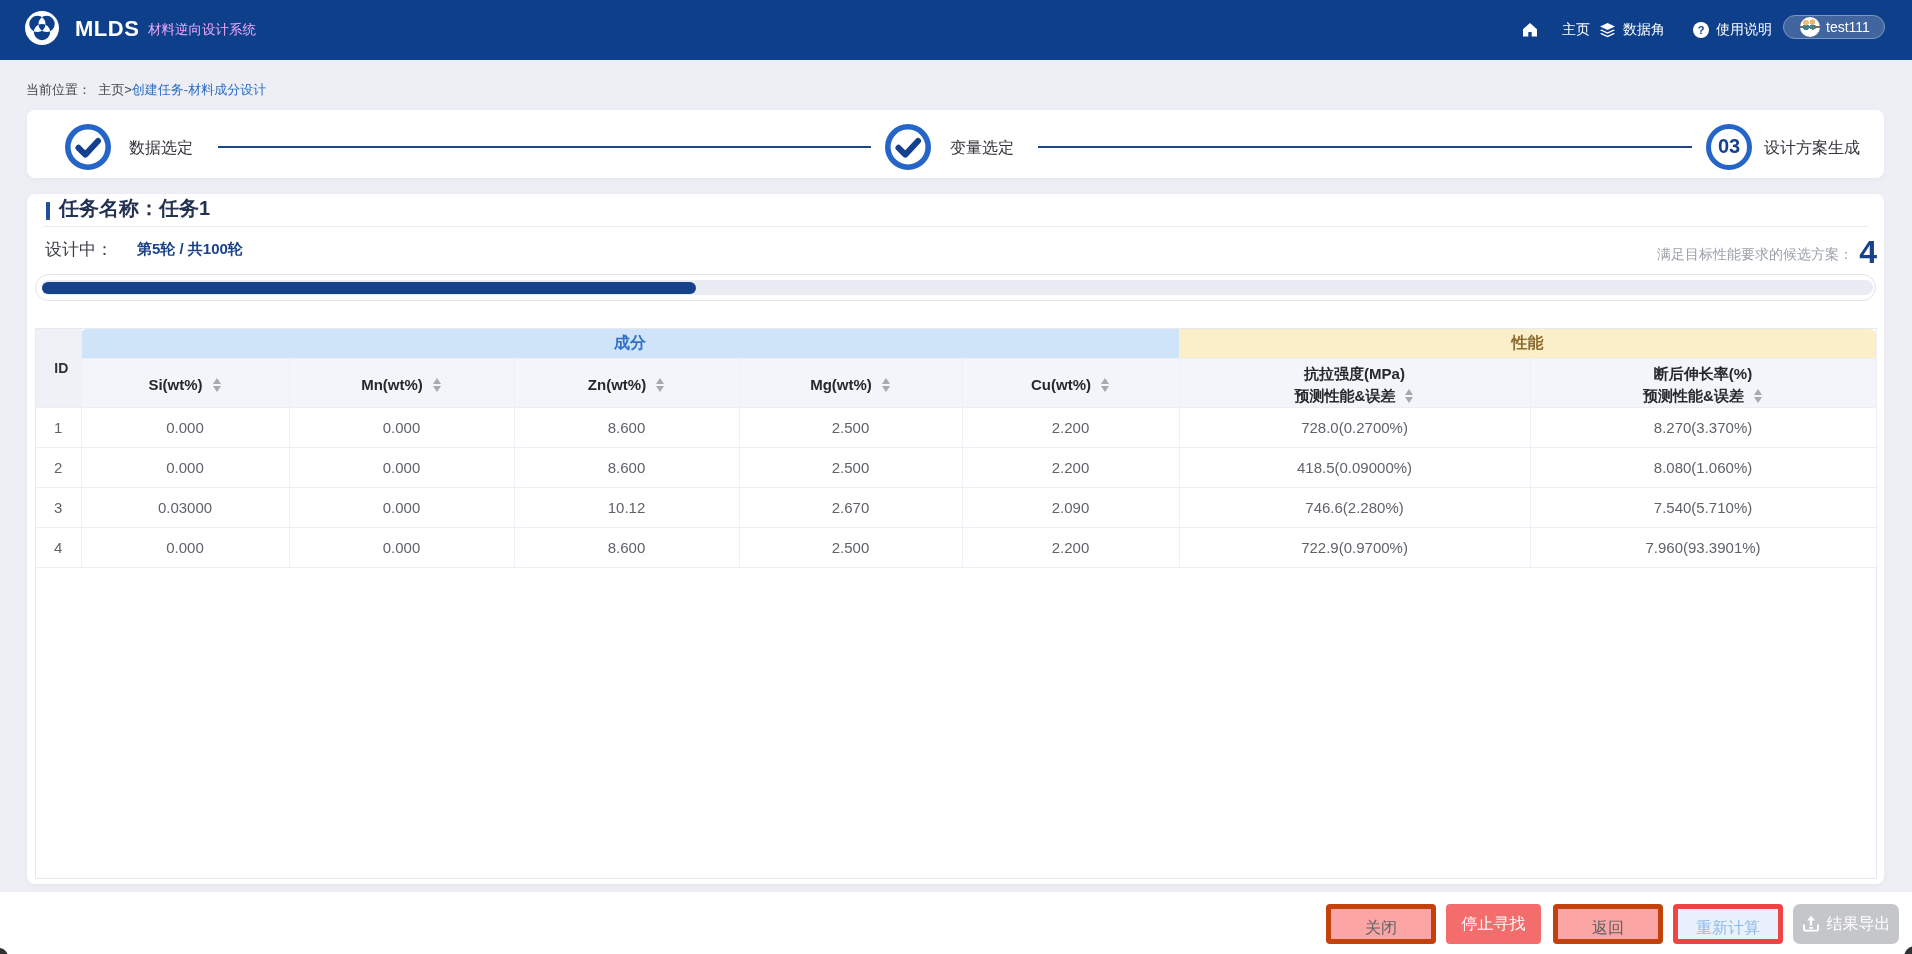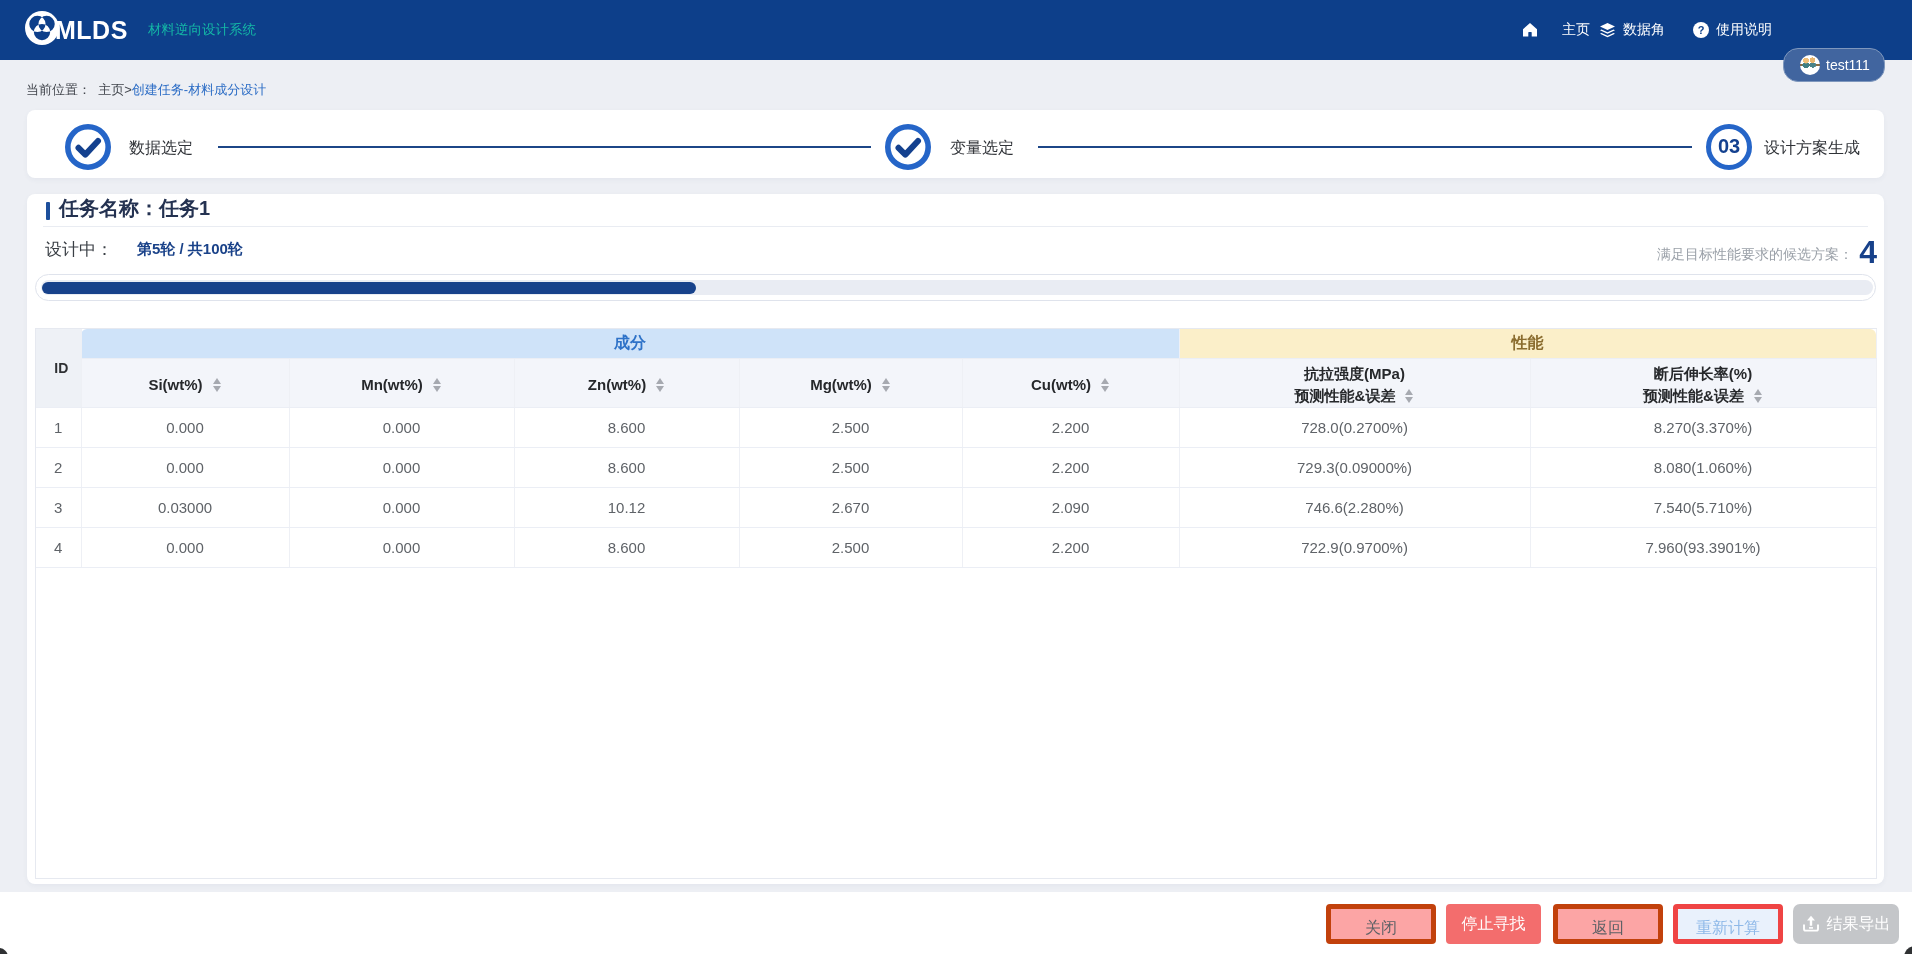--- a/index.html
+++ b/index.html
@@ -3,25 +3,25 @@
 <meta charset="utf-8">
 <title>MLDS</title>
 <style>
   * { margin:0; padding:0; box-sizing:border-box; }
   html,body { width:1912px; height:954px; overflow:hidden; }
   body { position:relative; background:#edeff4; font-family:"Liberation Sans",sans-serif; }
 
   
   .nav { position:absolute; left:0; top:0; width:1912px; height:60px; background:#0d3f8a; }
   .logo { position:absolute; left:25px; top:11px; width:34px; height:34px; }
-  .brand { position:absolute; left:55px; top:16px; color:#fff; font-size:25px; font-weight:bold; letter-spacing:0.5px; }
-  .brand-sub { position:absolute; left:148px; top:21px; color:#14b8a6; font-size:13.5px; letter-spacing:0; }
+  .brand { position:absolute; left:75px; top:16px; color:#fff; font-size:22px; font-weight:bold; letter-spacing:0.5px; }
+  .brand-sub { position:absolute; left:148px; top:21px; color:#f0abfc; font-size:13.5px; letter-spacing:0; }
   .navitem { position:absolute; top:0; height:60px; display:flex; align-items:center; color:#fff; font-size:14px; }
   .navitem svg { margin-right:7px; }
-  .userpill { position:absolute; left:1783px; top:15px; width:102px; height:34px; background:#41659f; border:1px solid #7e97bd; border-radius:15px; display:flex; align-items:center; color:#fff; font-size:14px;margin-top:33px; }
+  .userpill { position:absolute; left:1783px; top:15px; width:102px; height:24px; background:#41659f; border:1px solid #7e97bd; border-radius:15px; display:flex; align-items:center; color:#fff; font-size:14px; }
   .avatar { width:20px; height:20px; border-radius:50%; margin-left:16px; margin-right:6px; position:relative; overflow:hidden;
     background:
       radial-gradient(circle at 30% 28%, #f0c07a 0 14%, transparent 15%),
       radial-gradient(circle at 62% 26%, #e8b670 0 14%, transparent 15%),
       radial-gradient(ellipse at 30% 52%, #3f7f85 0 18%, transparent 19%),
       radial-gradient(ellipse at 64% 50%, #4a8288 0 18%, transparent 19%),
       linear-gradient(to bottom, #ffffff 0 44%, #8a6b42 44% 56%, #ffffff 56% 100%);
   }
 
   
@@ -182,21 +182,21 @@
             <td class="d">728.0(0.2700%)</td>
             <td class="d">8.270(3.370%)</td>
           </tr>
       <tr>
             <td class="d">2</td>
             <td class="d">0.000</td>
             <td class="d">0.000</td>
             <td class="d">8.600</td>
             <td class="d">2.500</td>
             <td class="d">2.200</td>
-            <td class="d">729.3(0.09000%)</td>
+            <td class="d">418.5(0.09000%)</td>
             <td class="d">8.080(1.060%)</td>
           </tr>
       <tr>
             <td class="d">3</td>
             <td class="d">0.03000</td>
             <td class="d">0.000</td>
             <td class="d">10.12</td>
             <td class="d">2.670</td>
             <td class="d">2.090</td>
             <td class="d">746.6(2.280%)</td>

